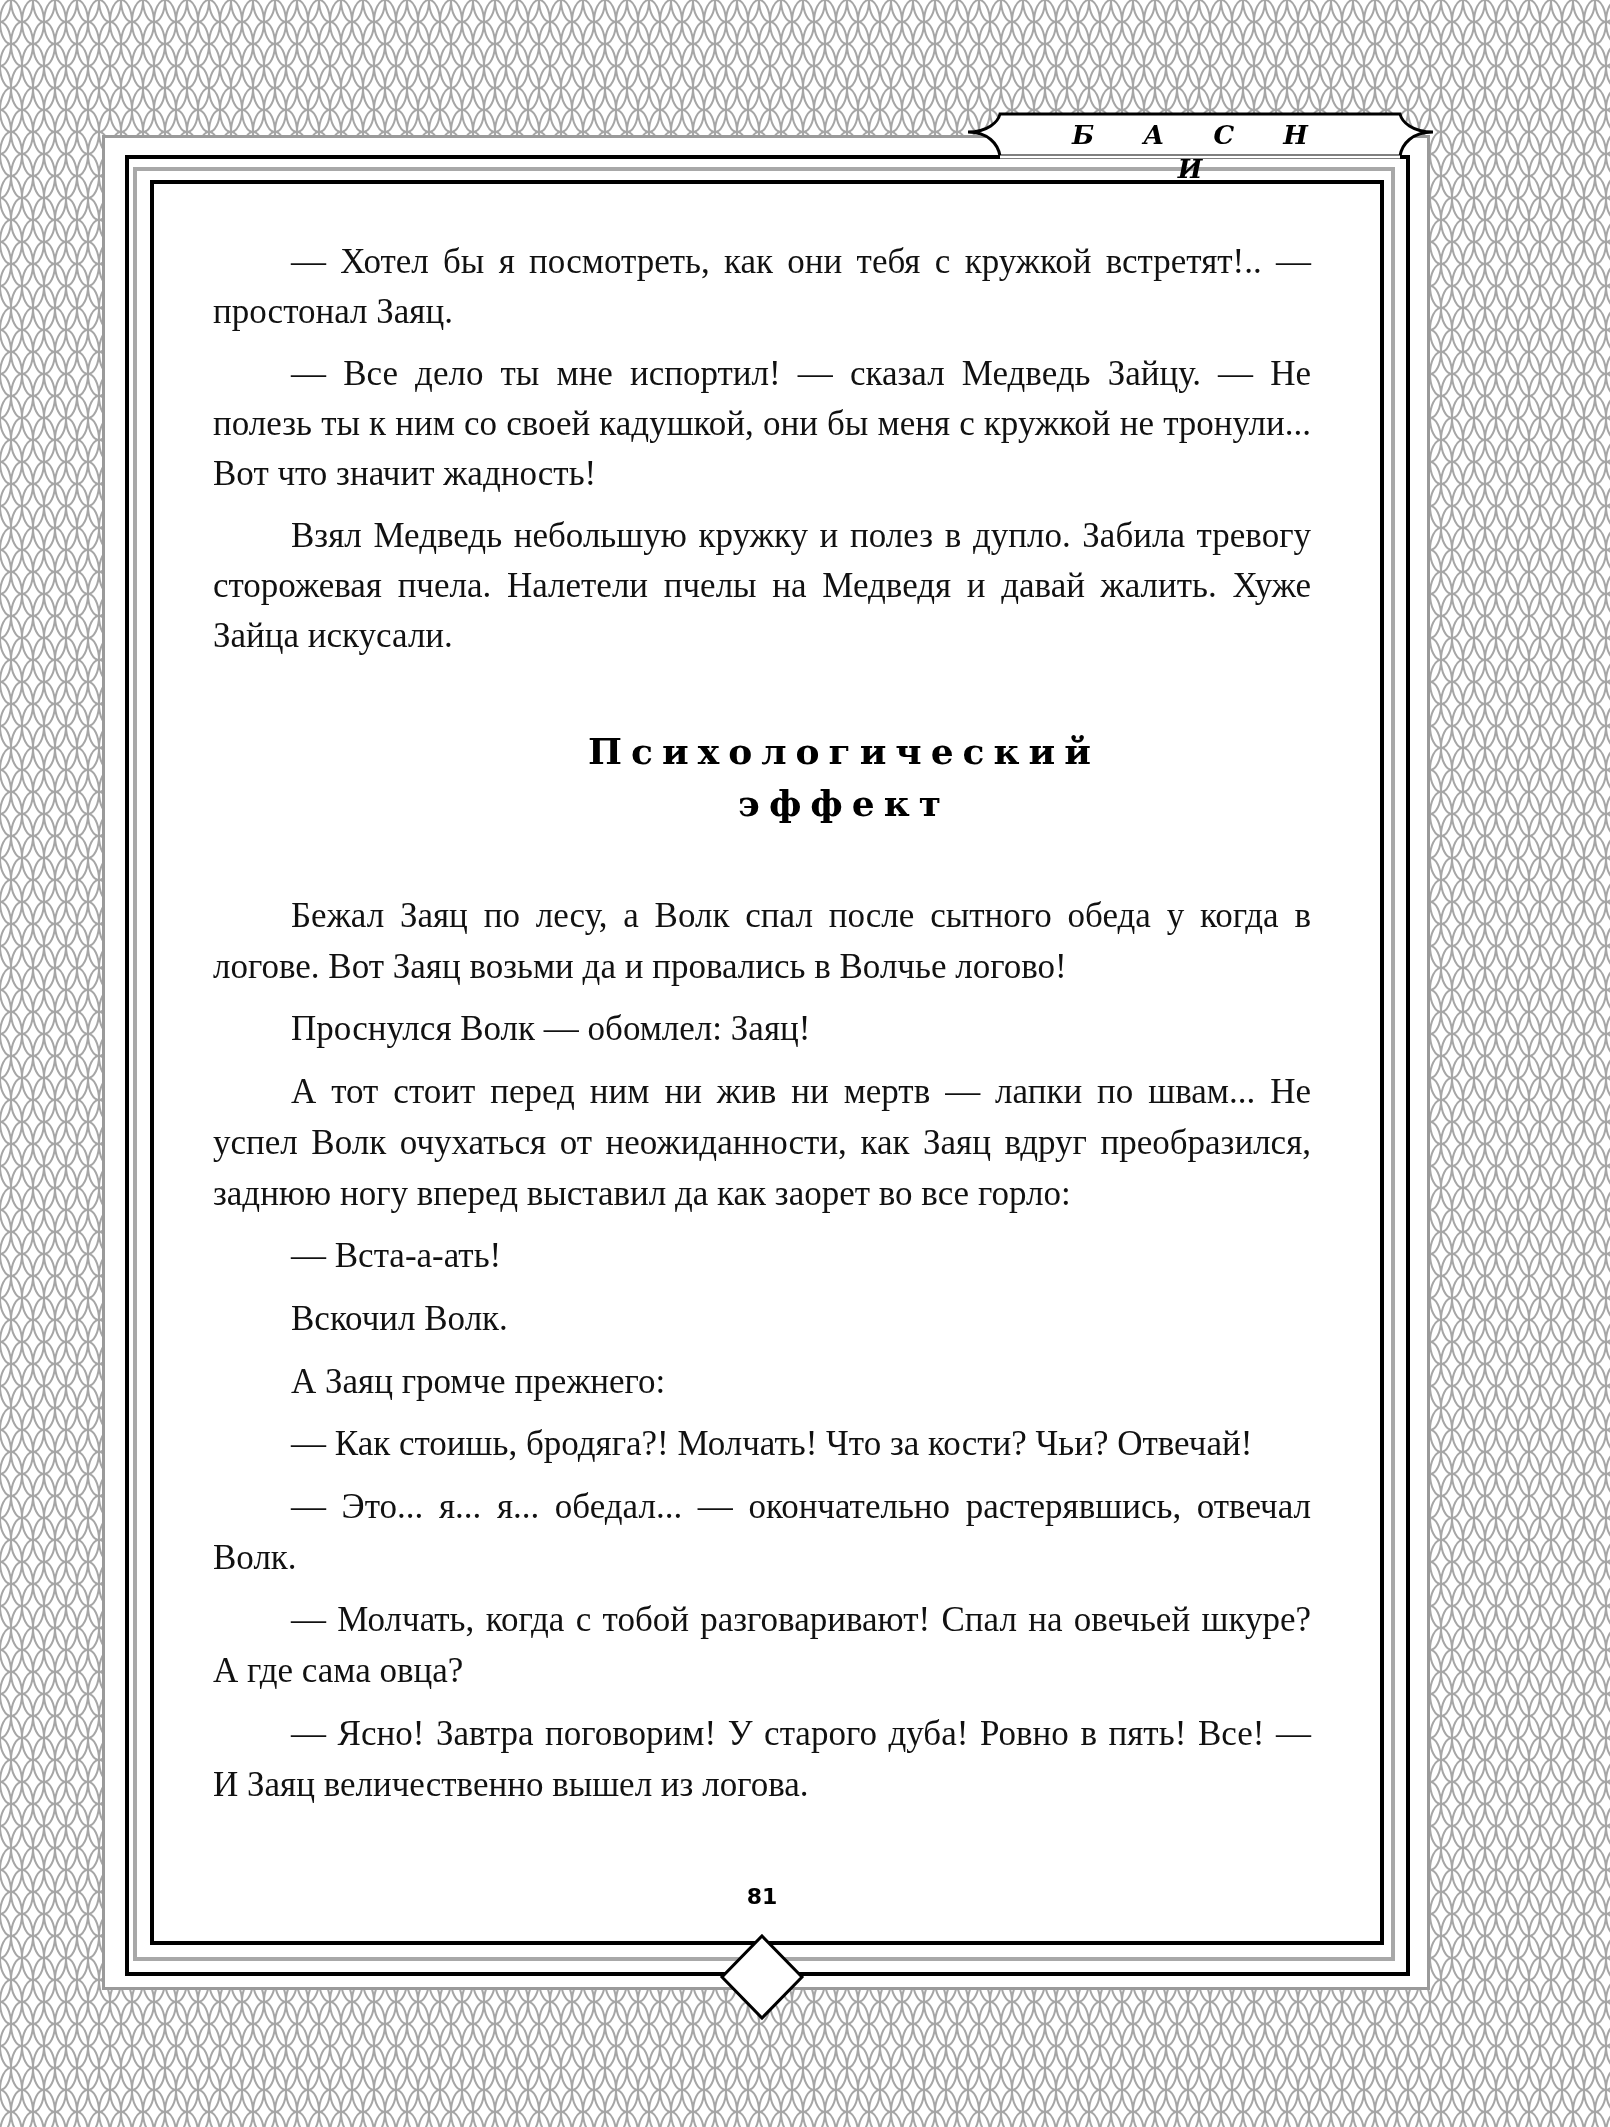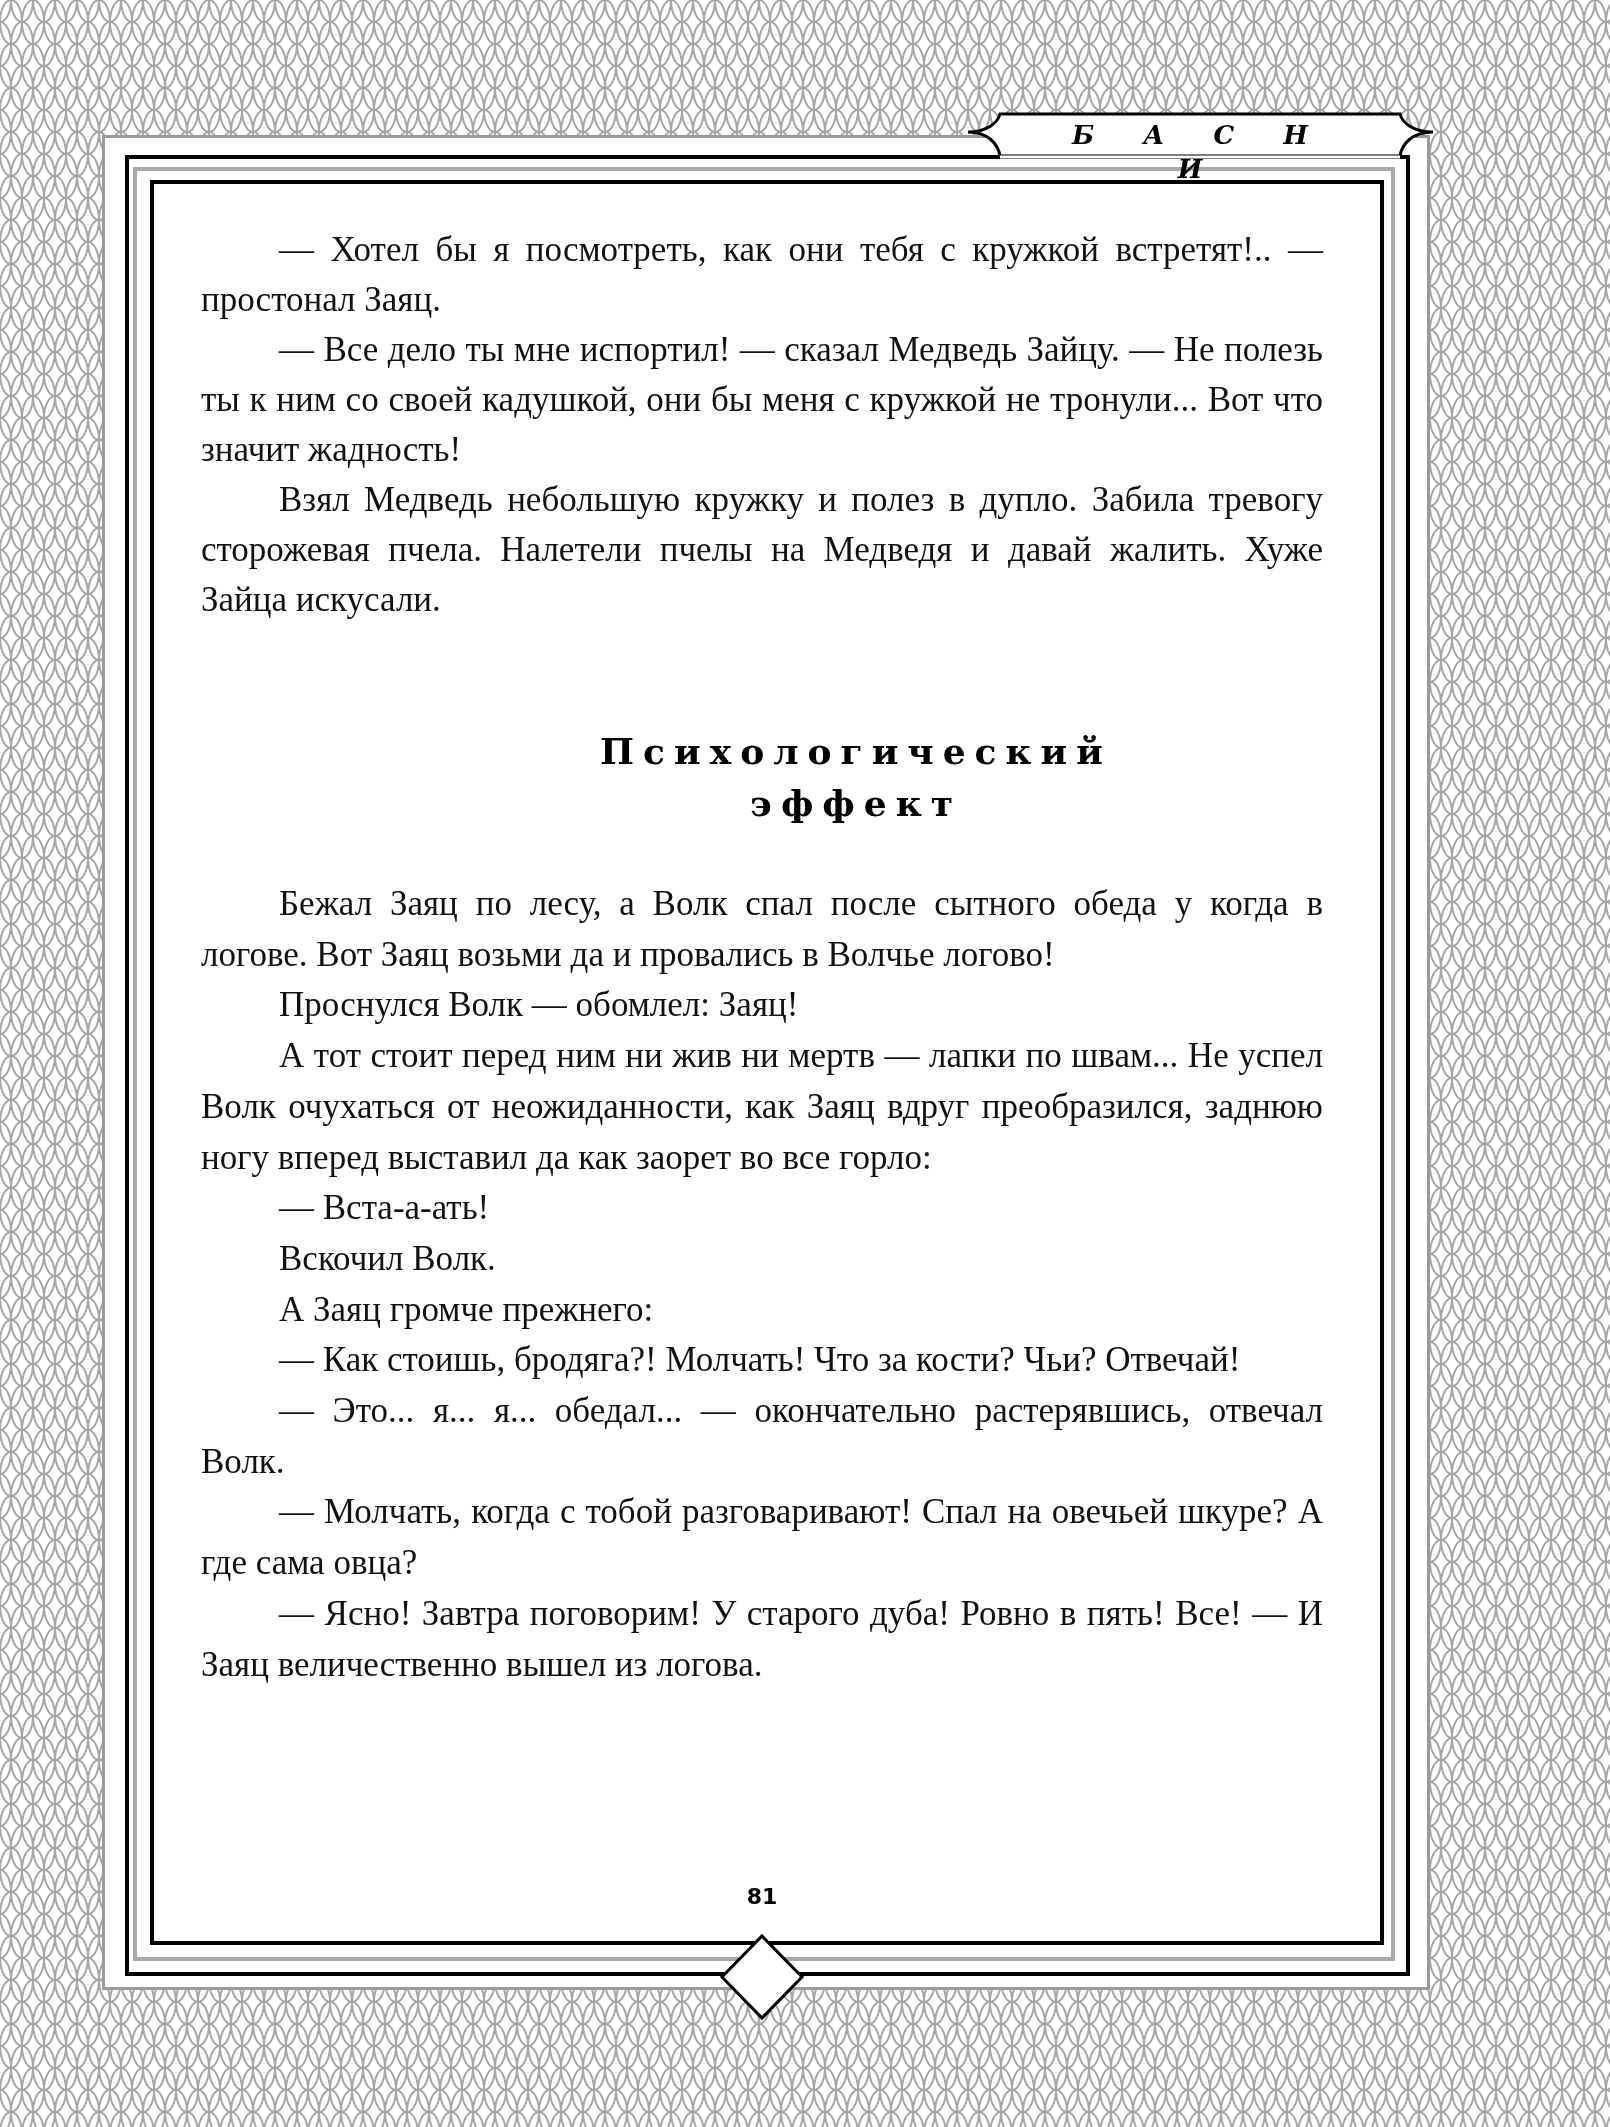--- a/index.html
+++ b/index.html
@@ -5,24 +5,24 @@
   html, body { margin:0; padding:0; }
   body { width:1610px; height:2127px; position:relative; overflow:hidden; background:#ffffff; font-family:"Liberation Serif", serif; }
   #bg { position:absolute; left:0; top:0; width:1610px; height:2127px; }
   .panel { position:absolute; left:102px; top:135px; width:1328px; height:1855px; background:#fff; border:3px solid #9a9a9a; box-sizing:border-box; }
   .frame-black { position:absolute; left:125px; top:155px; width:1285px; height:1821px; border:4px solid #000; box-sizing:border-box; }
   .frame-gray { position:absolute; left:133px; top:167px; width:1262px; height:1794px; border:4px solid #a8a8a8; box-sizing:border-box; }
   .frame-inner { position:absolute; left:150px; top:180px; width:1234px; height:1765px; border:4px solid #000; box-sizing:border-box; background:#fff; }
   .tab { position:absolute; left:968px; top:110px; width:465px; height:50px; }
   .tab-label { position:absolute; left:1040px; top:118px; width:320px; text-align:center; font-family:"DejaVu Serif", serif; font-weight:bold; font-style:italic; font-size:26px; letter-spacing:20px; color:#000; line-height:34px; }
   .text { position:absolute; left:201px; width:1122px; font-size:35px; line-height:50.7px; color:#111; text-align:justify; }
-  .text p { margin:0; text-indent:78px; text-align-last:left;font-family:Liberation Serif, serif; }
+  .text p { margin:12px; text-indent:78px; text-align-last:left;font-family:Liberation Serif, serif; }
   .block1 { top:225px; line-height:50px; }
   .block2 { top:879px; }
-  .heading { position:absolute; left:150px; width:1388px; top:725px; text-align:center; font-family:"DejaVu Serif", serif; font-weight:bold; font-size:36px; letter-spacing:9px; line-height:52px; color:#000;margin-left:12px; }
+  .heading { position:absolute; left:150px; width:1388px; top:725px; text-align:center; font-family:"DejaVu Serif", serif; font-weight:bold; font-size:36px; letter-spacing:9px; line-height:52px; color:#000; }
   .pagenum { position:absolute; left:719px; top:1933px; width:86px; height:88px; }
   .pagenum-label { position:absolute; left:719px; top:1880px; width:86px; text-align:center; font-family:"DejaVu Sans", sans-serif; font-weight:bold; font-size:22px; line-height:34px; color:#000; }
 </style>
 </head>
 <body>
 
 <svg id="bg" xmlns="http://www.w3.org/2000/svg" width="1610" height="2127">
   <defs>
     <pattern id="ovals" x="0" y="0" width="22" height="44" patternUnits="userSpaceOnUse">
       <ellipse cx="11" cy="22" rx="11" ry="22" fill="none" stroke="#a6a6a6" stroke-width="2"></ellipse>

